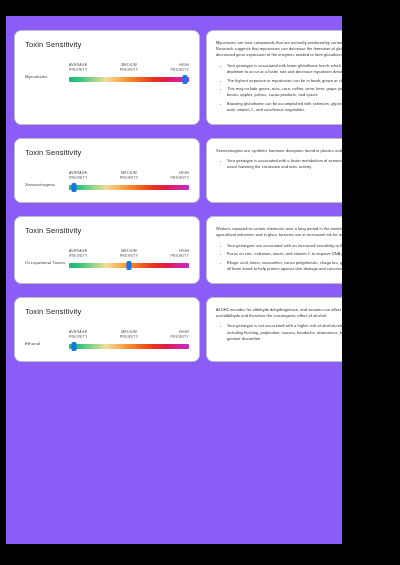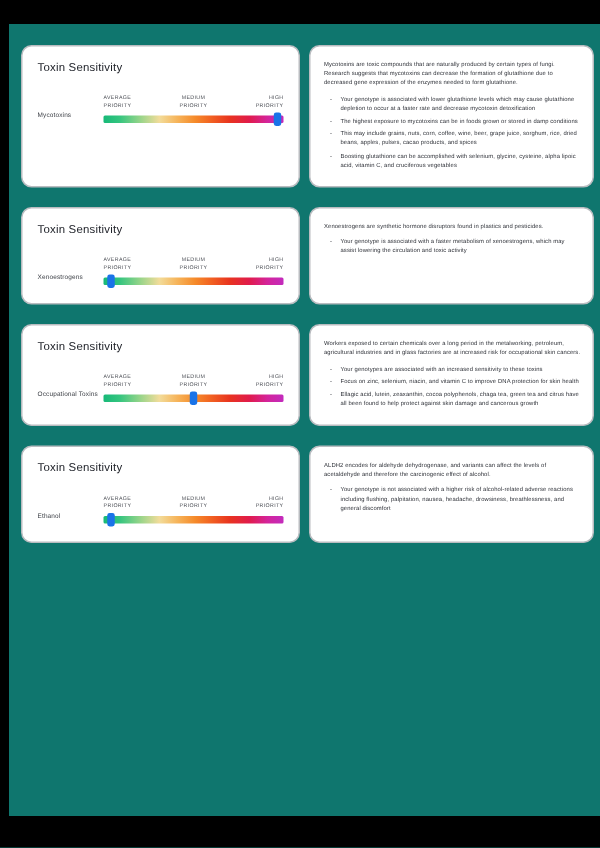--- a/index.html
+++ b/index.html
@@ -5,22 +5,22 @@
   html,body{margin:0;padding:0;}
   body{
     width:400px;height:565px;
     background:#000;
     font-family:"Liberation Sans","DejaVu Sans",sans-serif;
     overflow:hidden;
   }
   .page{
     position:absolute;
     left:6px; top:16px;
-    width:394px; height:528px;
-    background:#0f766e;
+    width:336px; height:528px;
+    background:#8b5cf6;
     overflow:hidden;
   }
   .cards{
     position:absolute;
     left:8px; top:14px;
     width:382px;
   }
   .row{
     display:flex;
     gap:6px;

